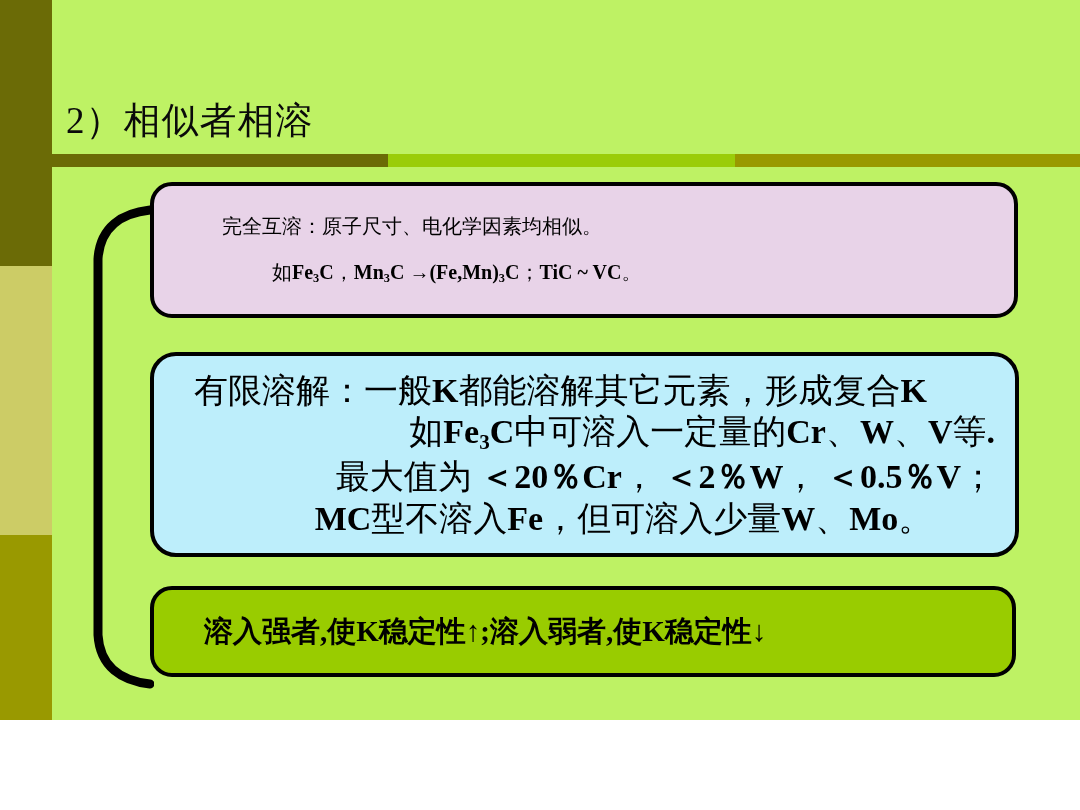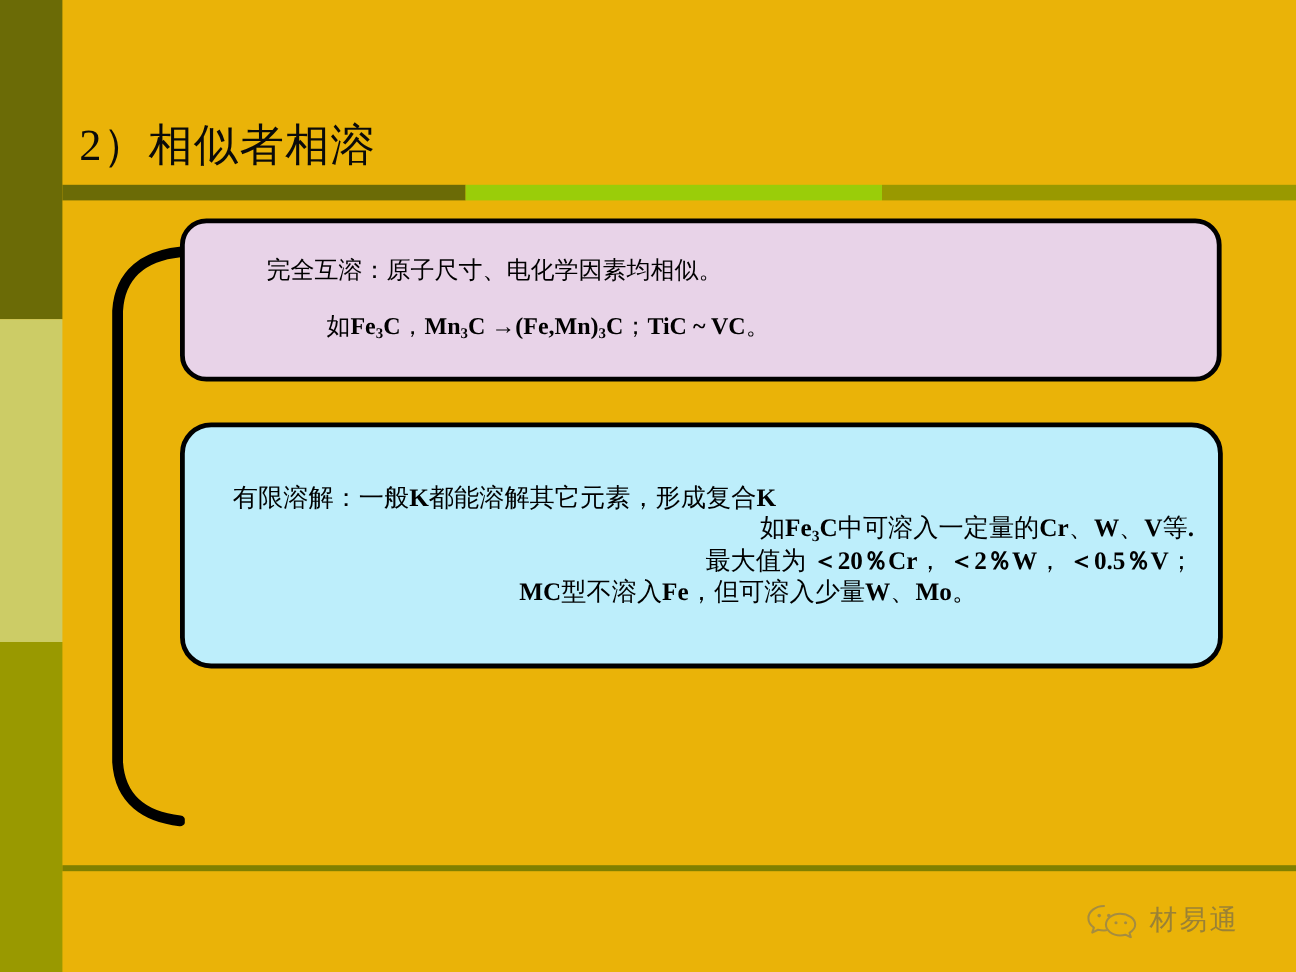--- a/index.html
+++ b/index.html
@@ -4,22 +4,22 @@
 <title>slide</title>
 <style>
   html, body {
     margin: 0;
     padding: 0;
     background: #ffffff;
   }
   #slide {
     position: relative;
     width: 1080px;
-    height: 810px;
-    background: #eab308;
+    height: 720px;
+    background: #bef264;
     overflow: hidden;
     font-family: "Liberation Serif", "DejaVu Serif", serif;
   }
 
   
   .band {
     position: absolute;
     left: 0;
     width: 52px;
   }
@@ -103,21 +103,21 @@
   .line {
     white-space: nowrap;
     line-height: 1.22;
   }
   
   #box-pink .line { font-size: 20px; }
   #box-pink .l1 { text-align: left;  padding-left: 46px; }
   #box-pink .l2 { text-align: left;  padding-left: 96px; margin-top: 22px; }
 
   
-  #box-blue .line { font-size: 21px; }
+  #box-blue .line { font-size: 34px; }
   #box-blue .l1 { text-align: left; padding-left: 20px; }
   #box-blue .l2 { text-align: right; padding-left: 78px; }
   #box-blue .l3 { text-align: right; padding-left: 78px; }
   #box-blue .l4 { text-align: center; padding-left: 78px; }
 
   
   #box-green .line {
     font-size: 29px;
     font-weight: 600;
     text-align: left;
@@ -180,20 +180,25 @@
       如<b>Fe<sub>3</sub>C</b>中可溶入一定量的<b>Cr</b>、<b>W</b>、<b>V</b>等<b>.</b>
     </div>
     <div class="line l3">
       最大值为 <b>＜20％Cr</b>， <b>＜2％W</b>， <b>＜0.5％V</b>；
     </div>
     <div class="line l4">
       <b>MC</b>型不溶入<b>Fe</b>，但可溶入少量<b>W</b>、<b>Mo</b>。
     </div>
   </div>
 
+  <div class="box" id="box-green">
+    <div class="line">
+      溶入强者,使<b>K</b>稳定性↑;溶入弱者,使<b>K</b>稳定性↓
+    </div>
+  </div>
 
   <div id="footer-rule"></div>
 
   <div id="watermark">
     <svg width="44" height="30" viewBox="0 0 44 30" aria-hidden="true">
       <path d="M15 3 C7.8 3, 2 7.6, 2 13.2 C2 16.3, 3.8 19.1, 6.6 21 L5.2 25.2 L10 22.8
                C11.5 23.2, 13.2 23.4, 15 23.4 C15.6 23.4, 16.2 23.4, 16.8 23.3" fill="none" stroke="#6e6e6e" stroke-width="1.7" stroke-linejoin="round" stroke-linecap="round"></path>
       <circle cx="11" cy="11" r="1.5" fill="#6e6e6e"></circle>
       <circle cx="19" cy="11" r="1.5" fill="#6e6e6e"></circle>
       <path d="M28.5 9.5 C21.9 9.5, 16.6 13.5, 16.6 18.5 C16.6 23.5, 21.9 27.5, 28.5 27.5

